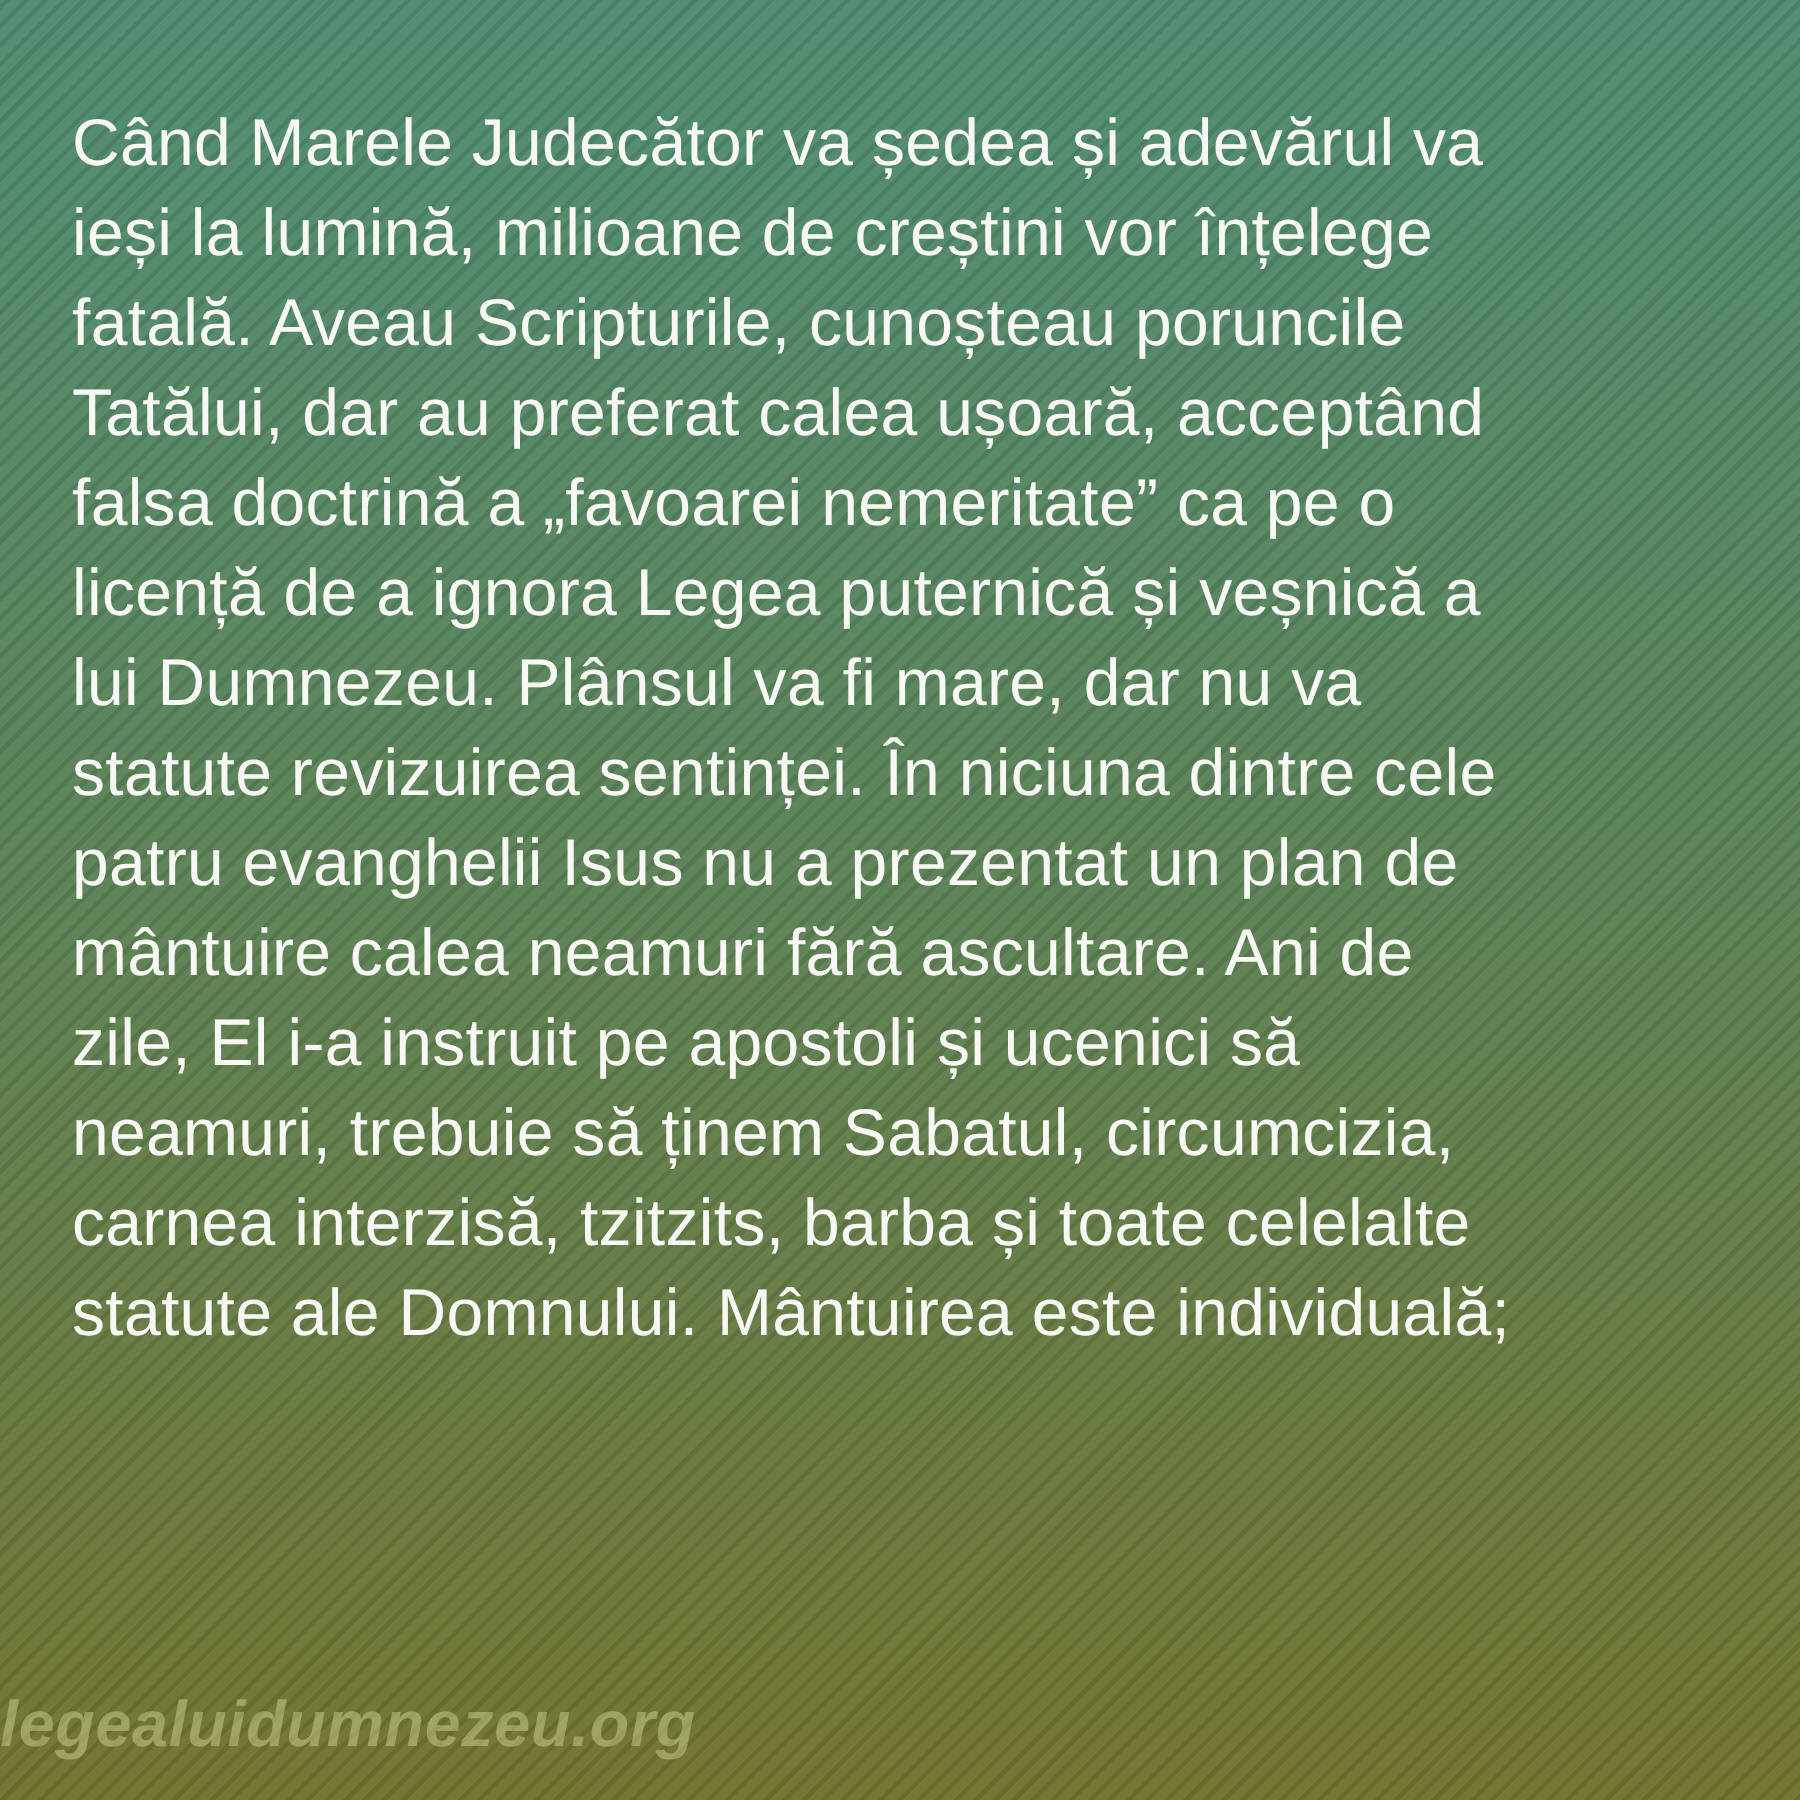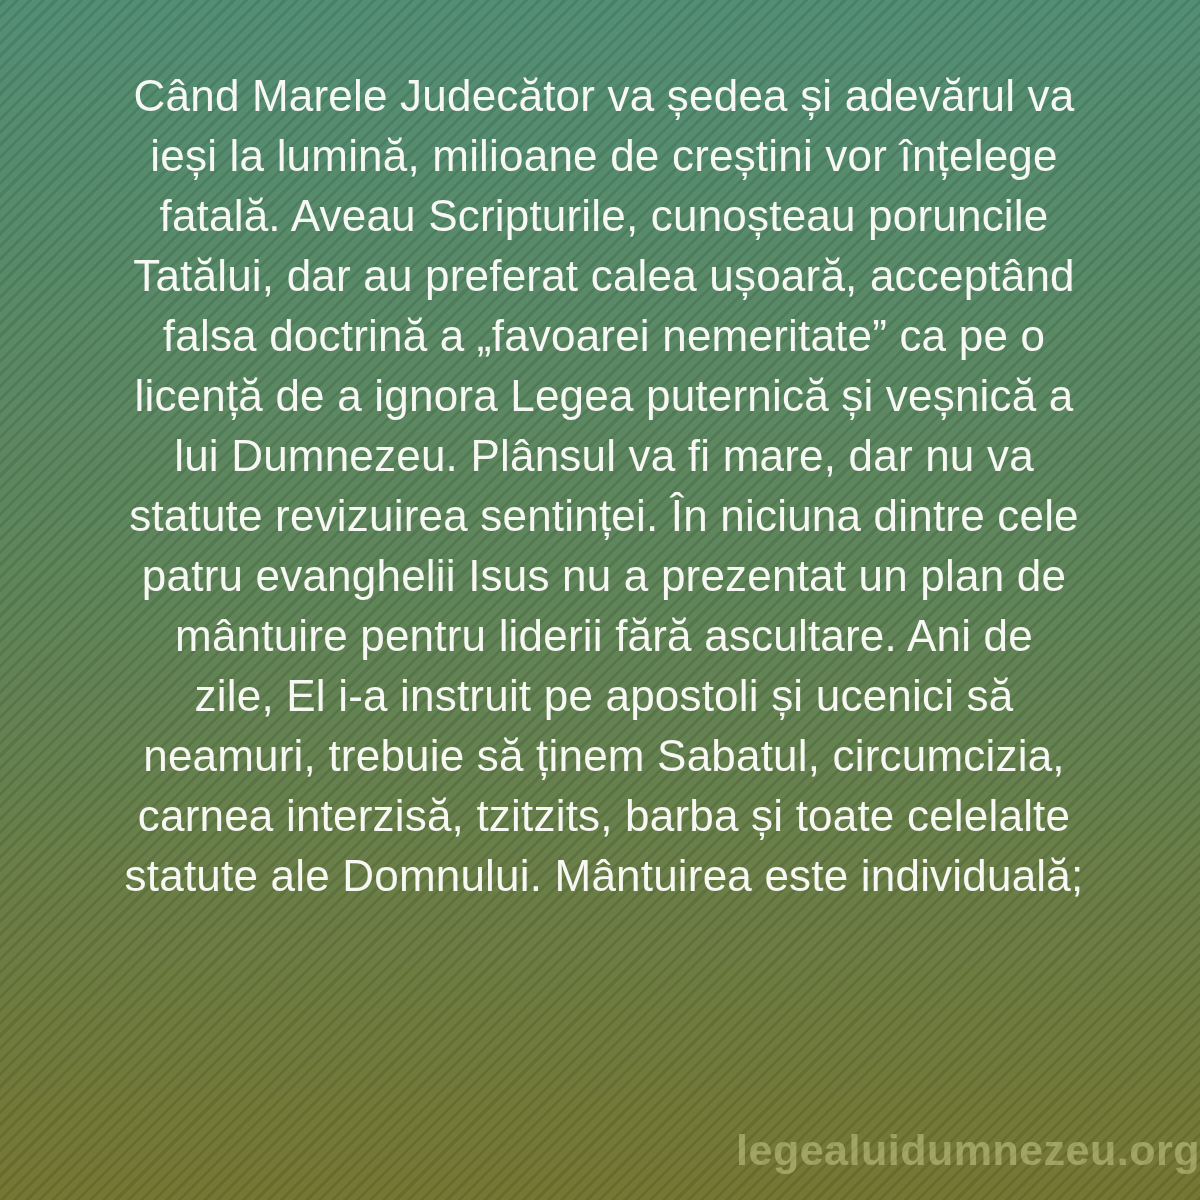--- a/index.html
+++ b/index.html
@@ -25,47 +25,47 @@
     left: 48px;
     right: 40px;
   }
   .quote-line {
     color: #F7F8F3;
     font-size: 44px;
     line-height: 60px;
     font-weight: 400;
     white-space: nowrap;
     letter-spacing: 0.2px;
-    text-align: center;
   }
   .watermark {
     position: absolute;
     left: 0;
     right: 0;
     top: 1126px;
-    text-align: right;
+    text-align: left;
     font-size: 43px;
     font-weight: 700;
     letter-spacing: 0.5px;
     color: rgba(227, 232, 170, 0.40);
+    font-style: italic;
   }
 </style>
 </head>
 <body>
 
 <div class="quote-block">
   <div class="quote-line">Când Marele Judecător va ședea și adevărul va</div>
   <div class="quote-line">ieși la lumină, milioane de creștini vor înțelege</div>
   <div class="quote-line">fatală. Aveau Scripturile, cunoșteau poruncile</div>
   <div class="quote-line">Tatălui, dar au preferat calea ușoară, acceptând</div>
   <div class="quote-line">falsa doctrină a „favoarei nemeritate” ca pe o</div>
   <div class="quote-line">licență de a ignora Legea puternică și veșnică a</div>
   <div class="quote-line">lui Dumnezeu. Plânsul va fi mare, dar nu va</div>
   <div class="quote-line">statute revizuirea sentinței. În niciuna dintre cele</div>
   <div class="quote-line">patru evanghelii Isus nu a prezentat un plan de</div>
-  <div class="quote-line">mântuire pentru liderii fără ascultare. Ani de</div>
+  <div class="quote-line">mântuire calea neamuri fără ascultare. Ani de</div>
   <div class="quote-line">zile, El i-a instruit pe apostoli și ucenici să</div>
   <div class="quote-line">neamuri, trebuie să ținem Sabatul, circumcizia,</div>
   <div class="quote-line">carnea interzisă, tzitzits, barba și toate celelalte</div>
   <div class="quote-line">statute ale Domnului. Mântuirea este individuală;</div>
 </div>
 
 <div class="watermark">legealuidumnezeu.org</div>
 
 </body></html>

